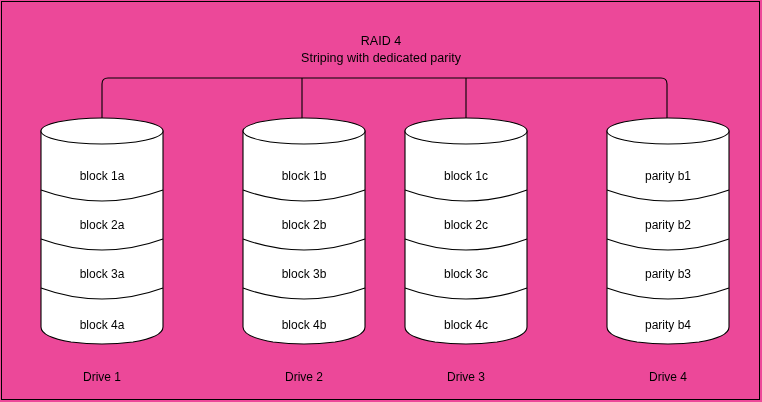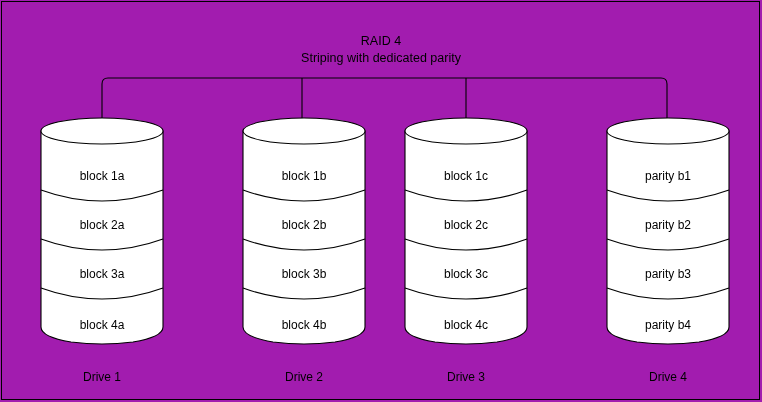--- a/index.html
+++ b/index.html
@@ -8,21 +8,21 @@
     background: #ffffff;
   }
   body {
     font-family: "Liberation Sans", sans-serif;
     color: #000000;
   }
   #canvas {
     position: relative;
     width: 762px;
     height: 402px;
-    background: #a21caf;
+    background: #ec4899;
     overflow: hidden;
   }
   #diagram-svg {
     position: absolute;
     left: 0;
     top: 0;
     width: 762px;
     height: 402px;
     display: block;
   }

